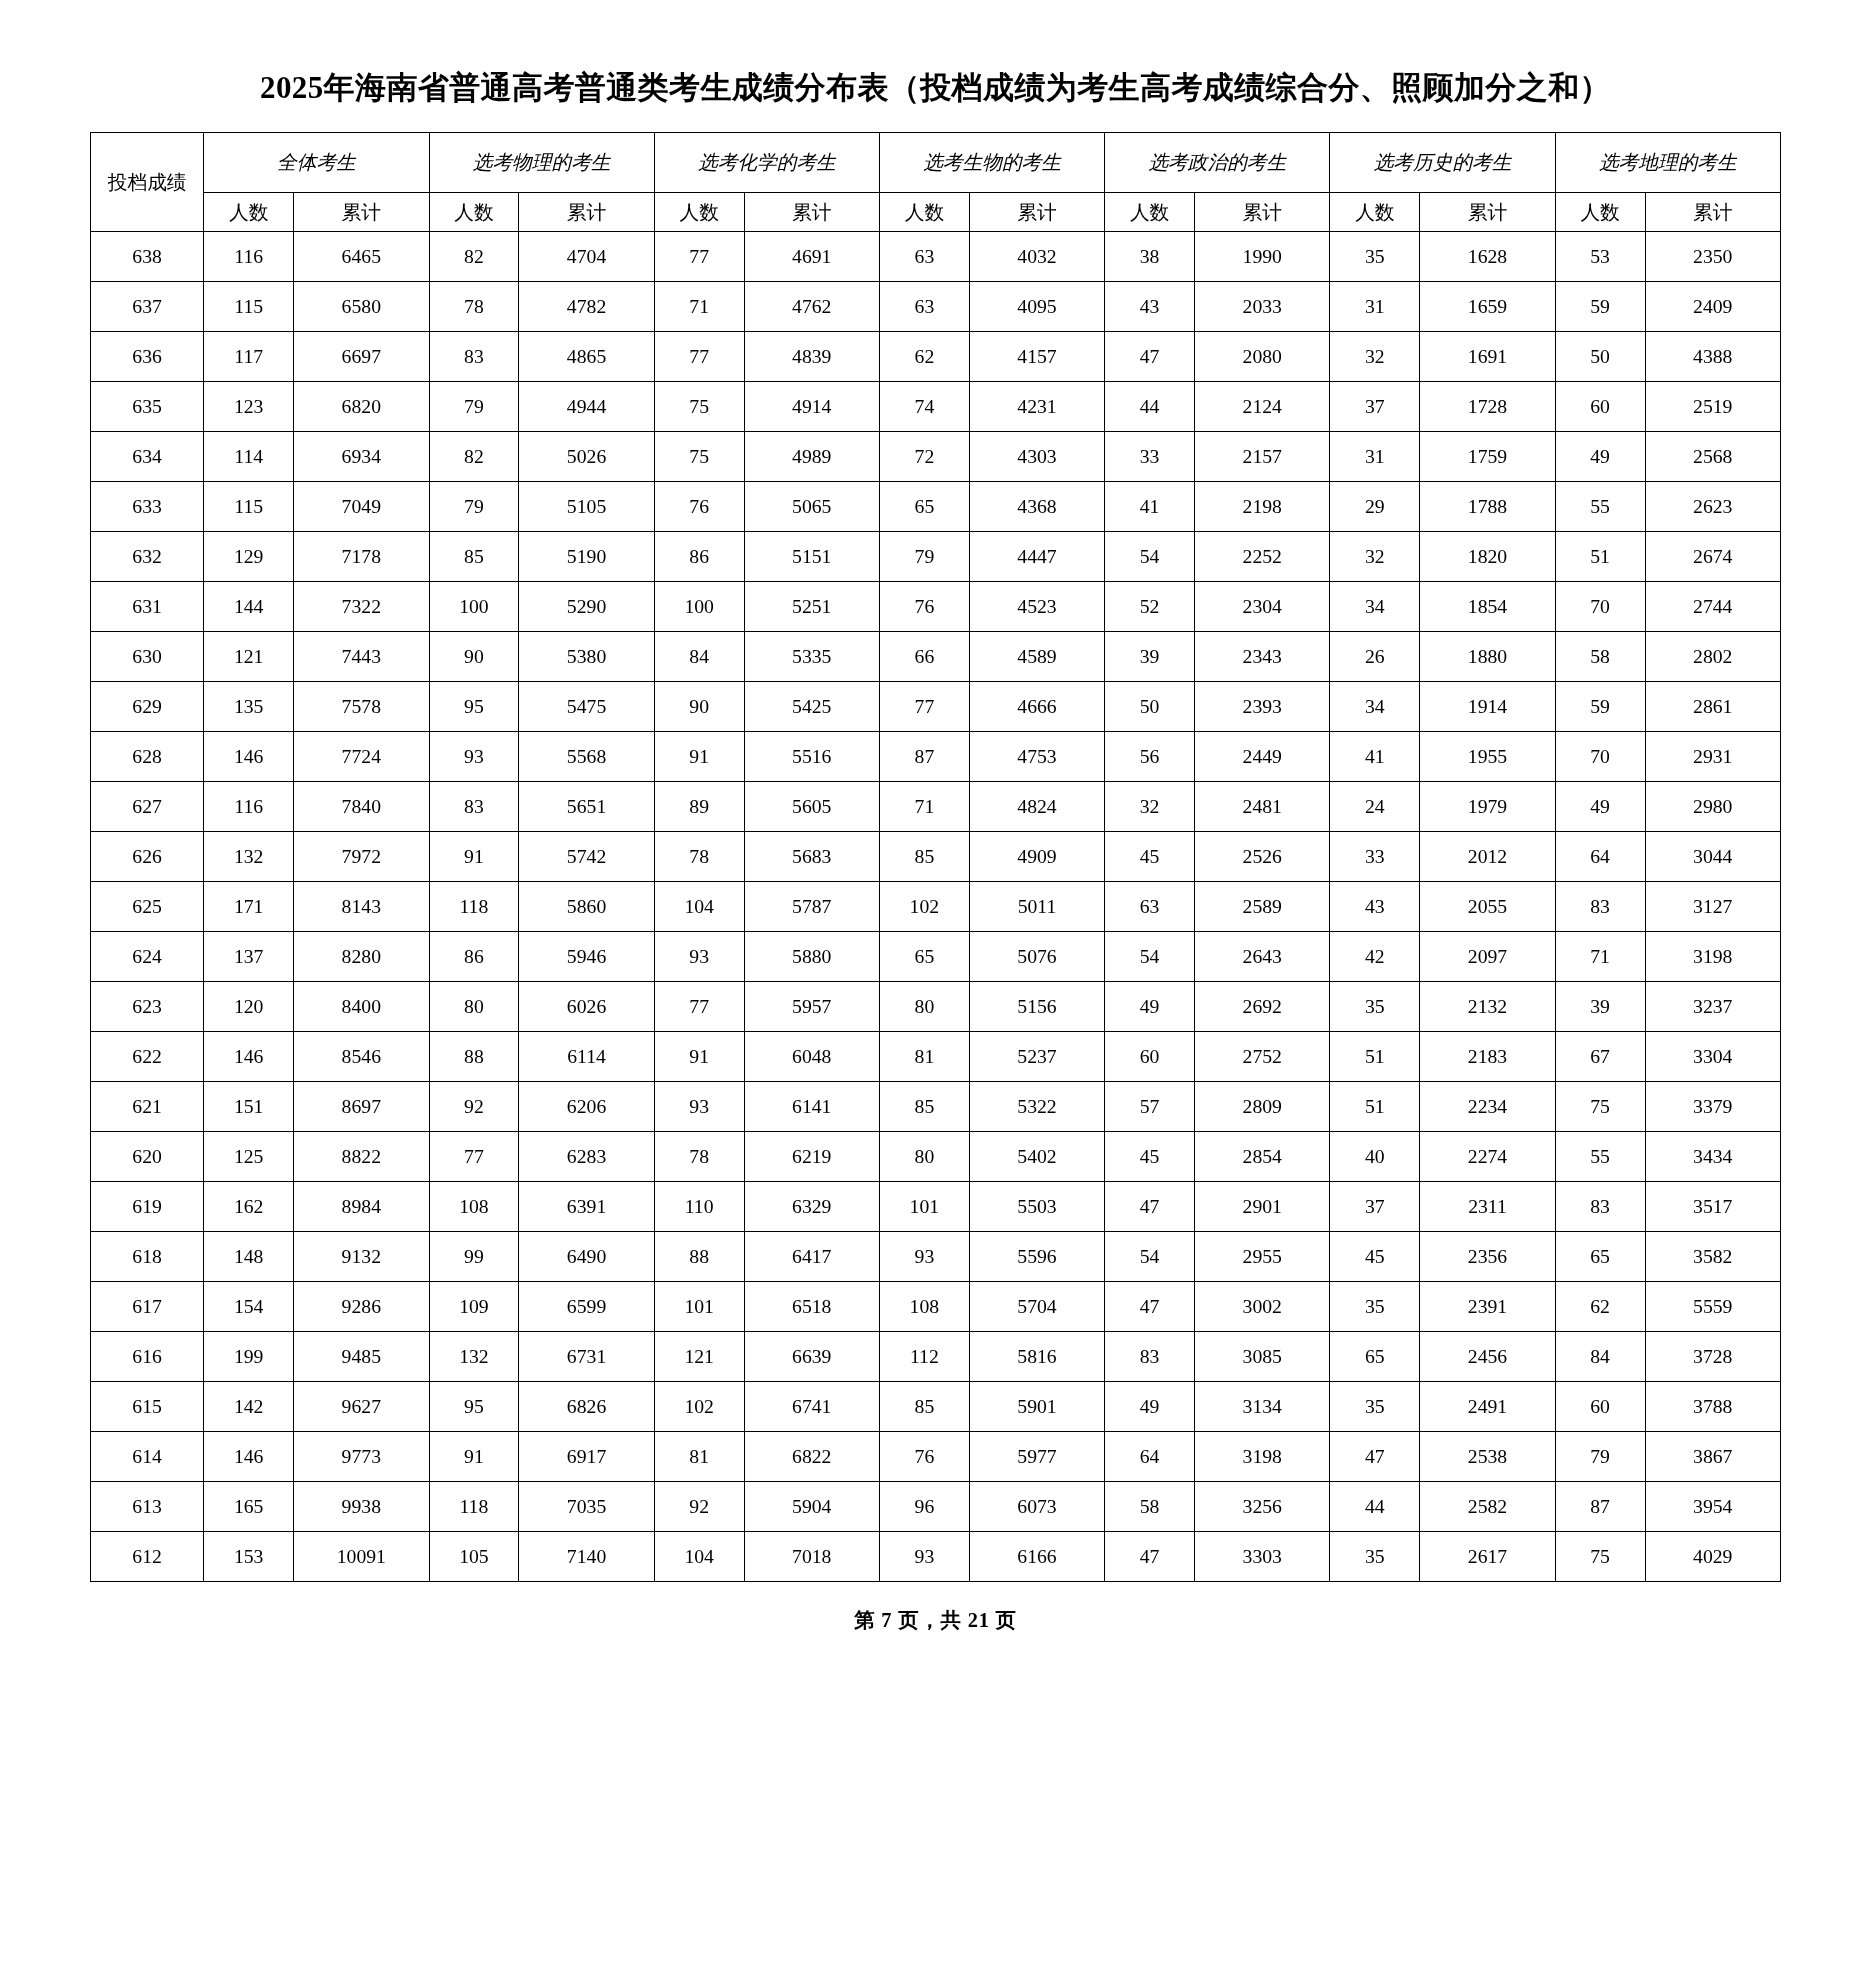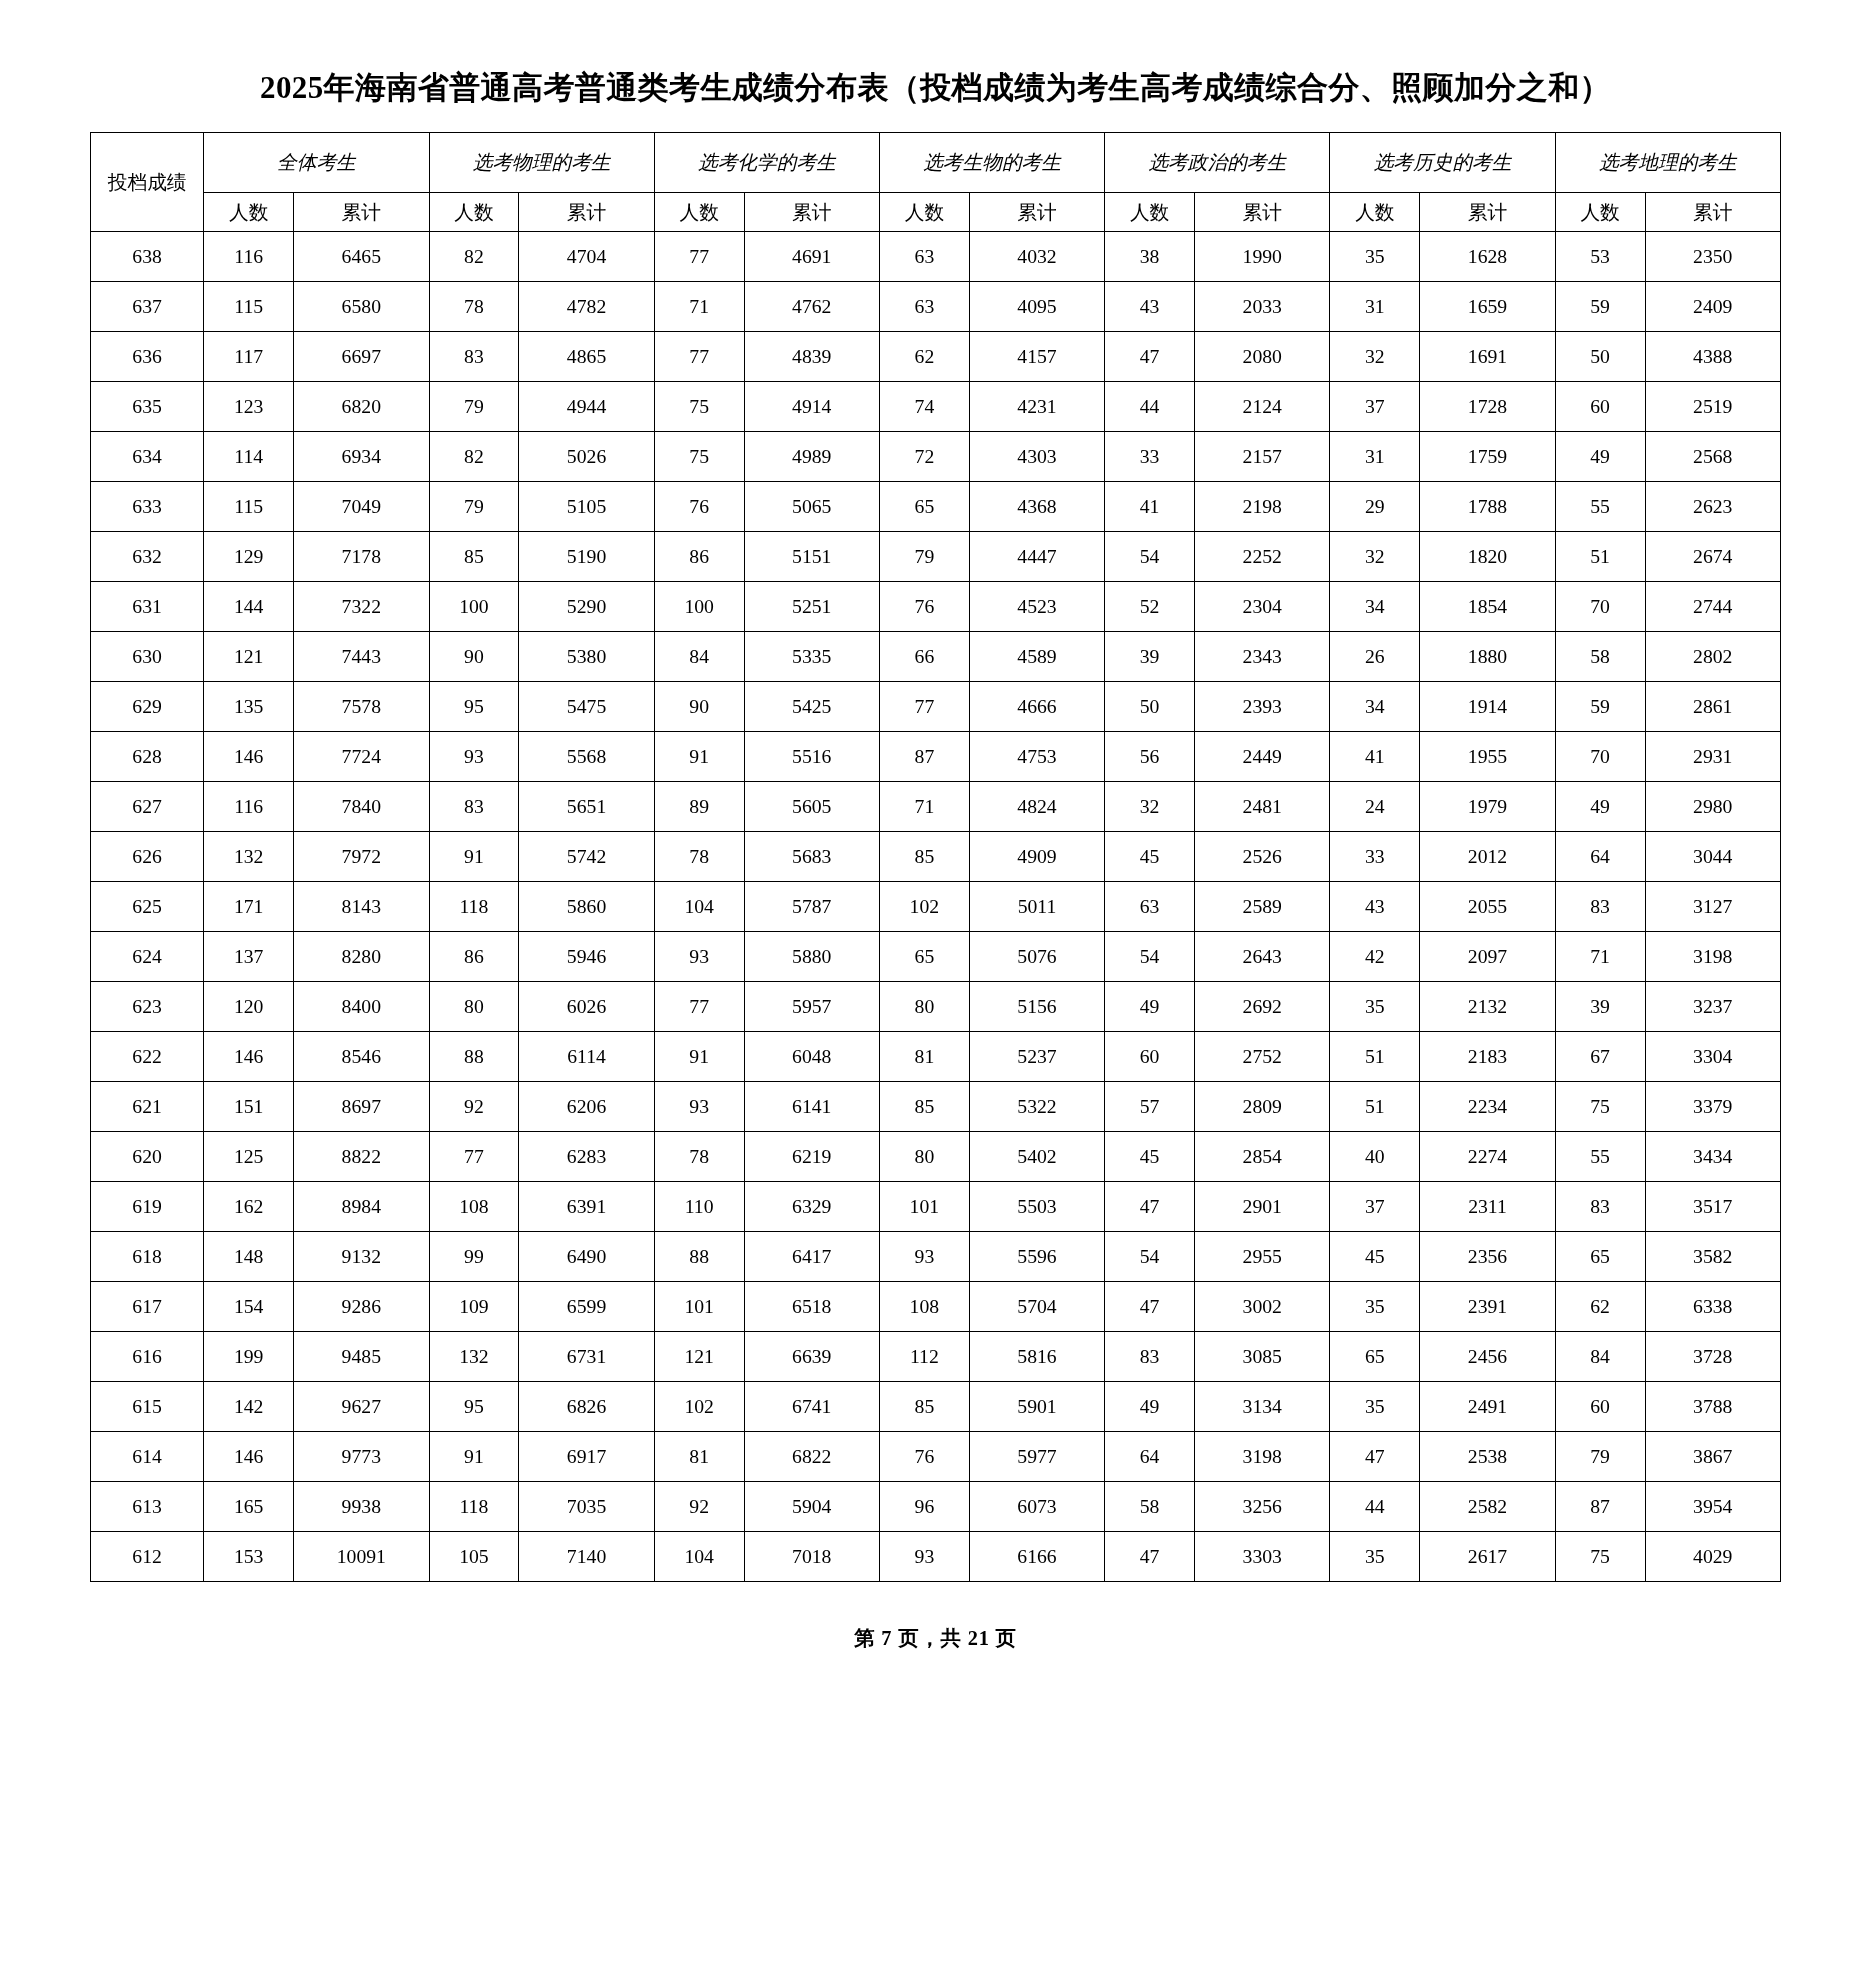--- a/index.html
+++ b/index.html
@@ -63,21 +63,21 @@
   }
   td.col-score {
     width: 86px;
   }
   col.c-num { width: 69px; }
   col.c-cum { width: 104px; }
   .footer {
     text-align: center;
     font-size: 20.4px;
     font-weight: bold;
-    margin-top: 42px;
+    margin-top: 24px;
     letter-spacing: 0.8px;
   }
 </style>
 </head>
 <body>
 
 <div class="page">
 
   <h1 class="doc-title">2025年海南省普通高考普通类考生成绩分布表（投档成绩为考生高考成绩综合分、照顾加分之和）</h1>
 
@@ -493,21 +493,21 @@
           <td>6599</td>
           <td>101</td>
           <td>6518</td>
           <td>108</td>
           <td>5704</td>
           <td>47</td>
           <td>3002</td>
           <td>35</td>
           <td>2391</td>
           <td>62</td>
-          <td>6338</td>
+          <td>5559</td>
         </tr>
         <tr>
           <td class="col-score">616</td>
           <td>199</td>
           <td>9485</td>
           <td>132</td>
           <td>6731</td>
           <td>121</td>
           <td>6639</td>
           <td>112</td>

